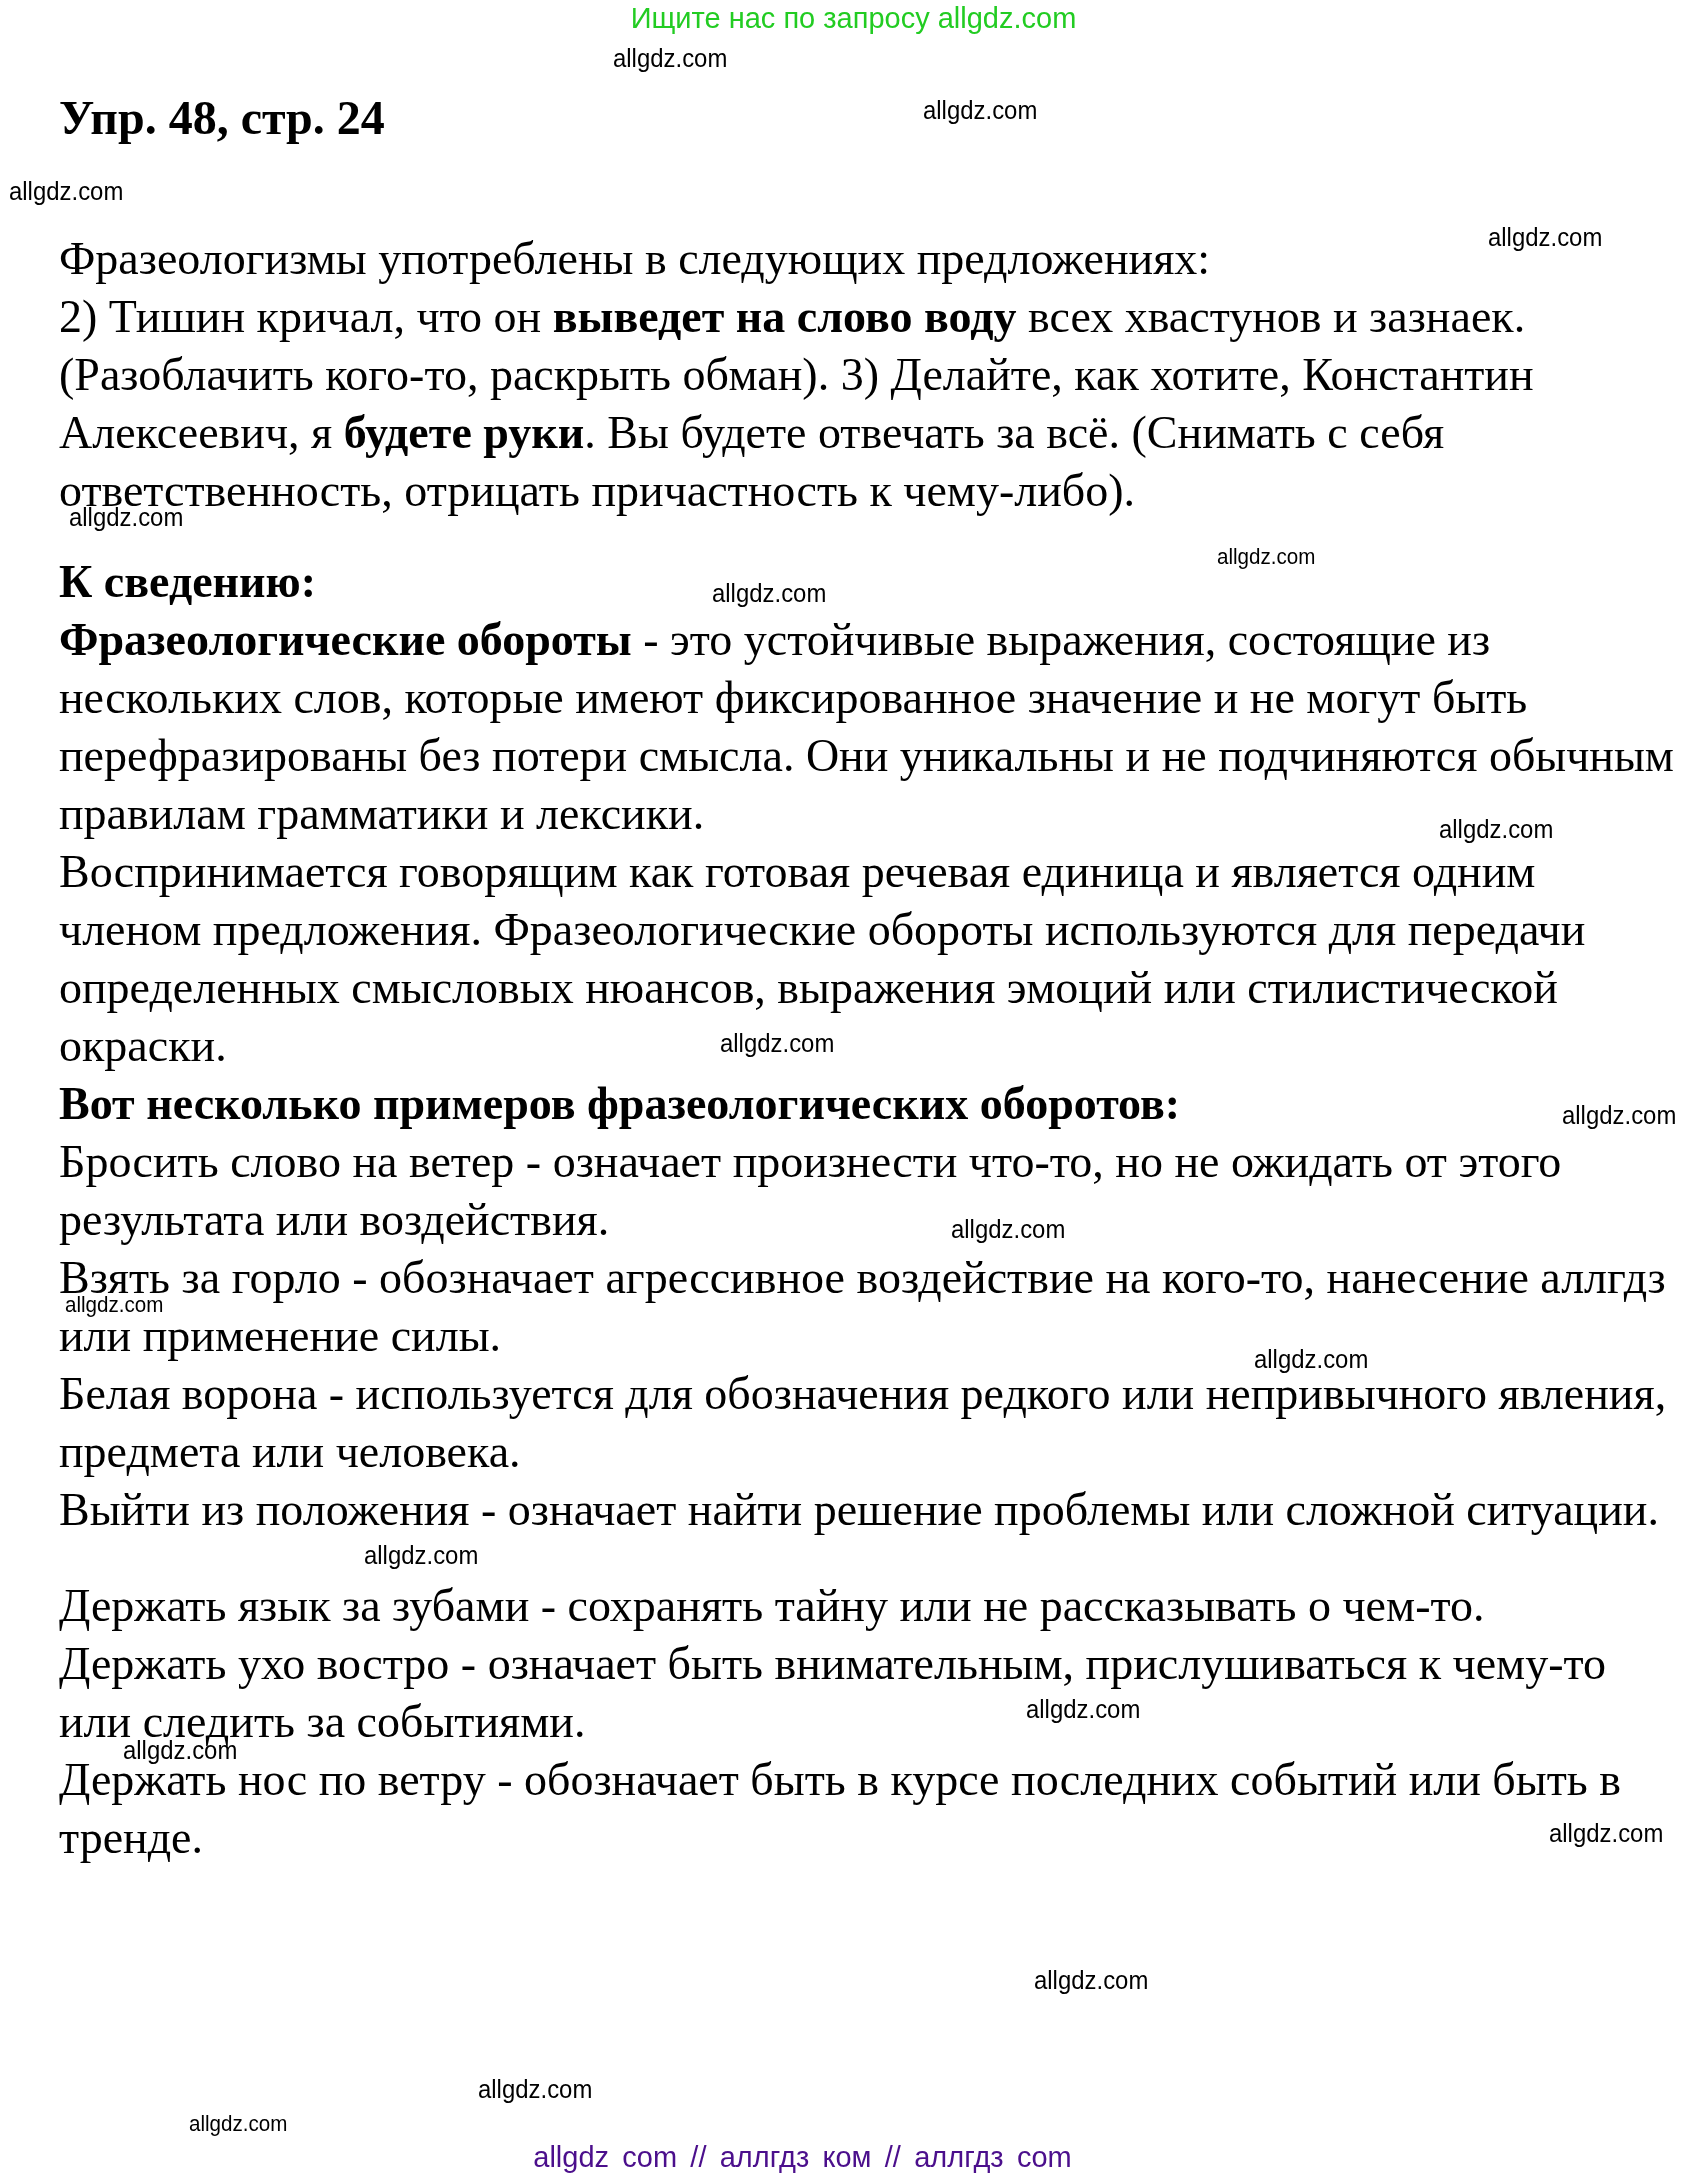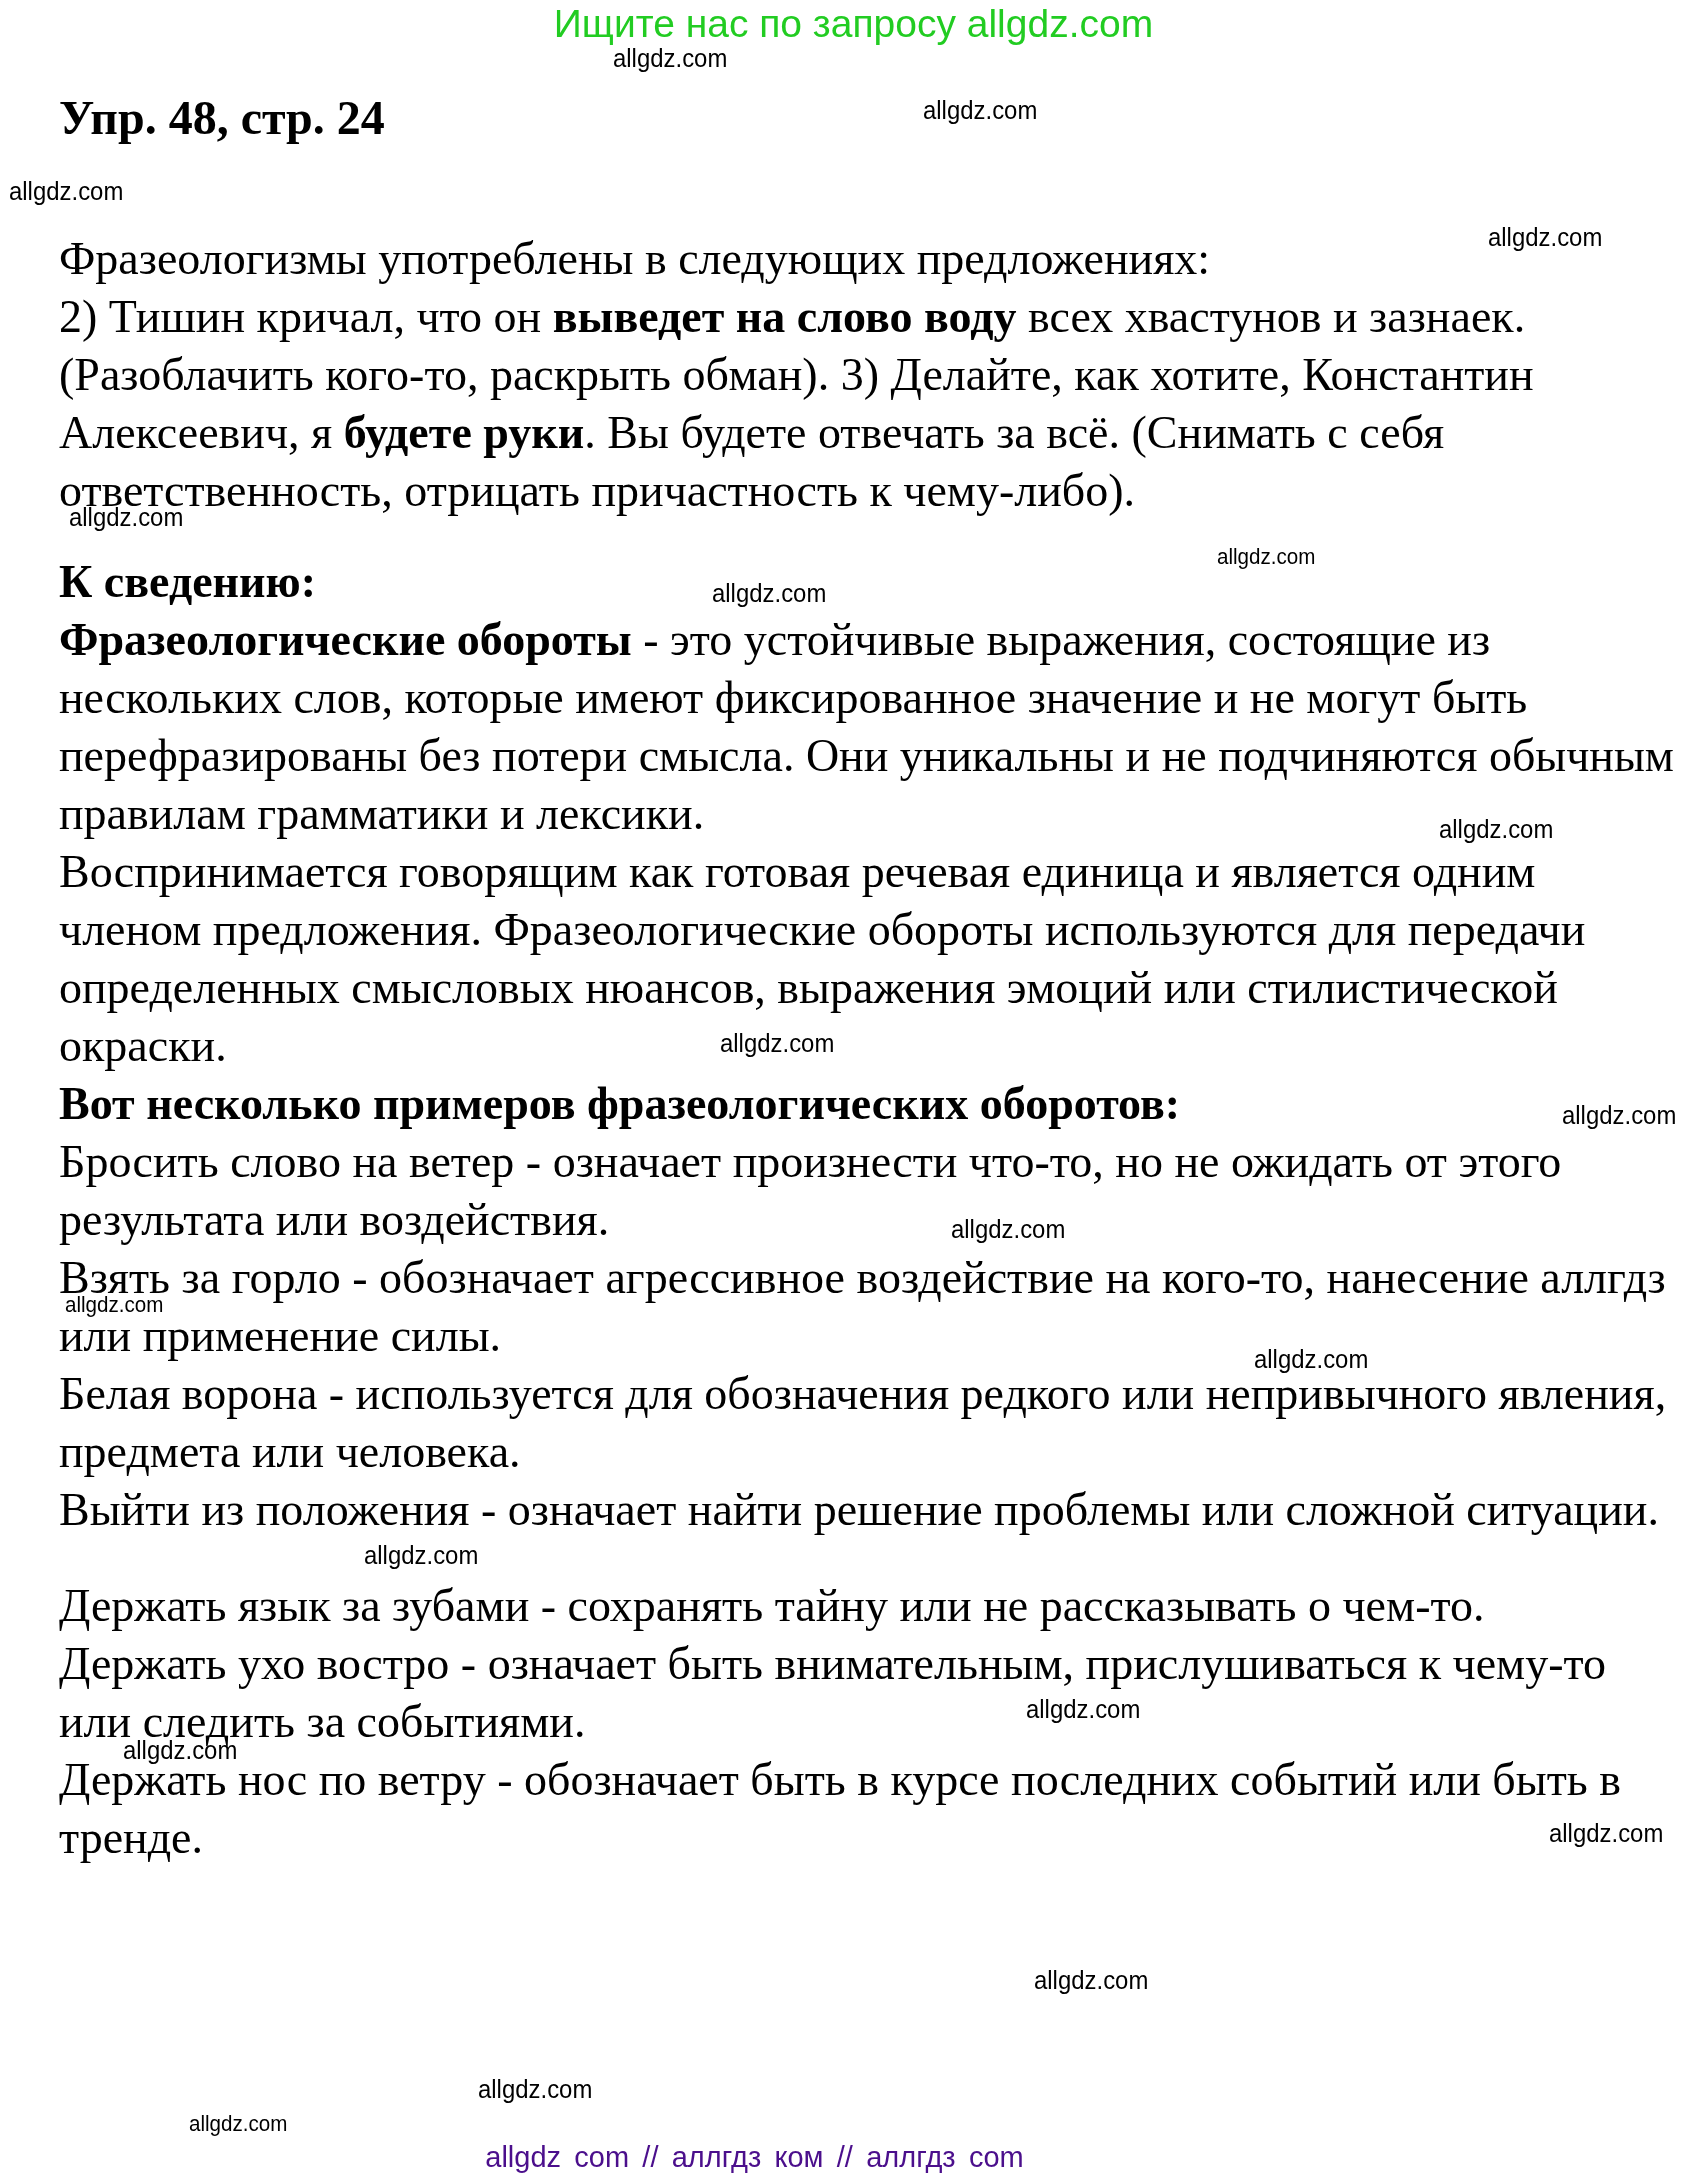--- a/index.html
+++ b/index.html
@@ -1,20 +1,20 @@
 <!DOCTYPE html>
 <html style="font-size:13.8px"><head>
 <meta charset="utf-8">
 <style>
   html, body { margin:0; padding:0; background:#ffffff; }
   body { width:1707px; height:2176px; position:relative; overflow:hidden; }
   .wm { position:absolute; font-family:"Liberation Sans", sans-serif; font-size:26px; color:#000; white-space:nowrap; transform:scaleX(0.92); transform-origin:left top; }
   .wm.small { font-size:22.4px; }
-  .top-banner { position:absolute; top:1.7px; left:0; width:1707px; text-align:center; font-family:"Liberation Sans", sans-serif; font-size:39px; color:#22cc22; }
-  .bottom-banner { position:absolute; top:2141px; left:0; width:1509px; text-align:center; font-family:"Liberation Sans", sans-serif; font-size:29px; color:#4b0f8c; word-spacing:5.2px; }
+  .top-banner { position:absolute; top:1.7px; left:0; width:1707px; text-align:center; font-family:"Liberation Sans", sans-serif; font-size:29px; color:#22cc22; }
+  .bottom-banner { position:absolute; top:2141px; left:0; width:1509px; text-align:center; font-family:"Liberation Sans", sans-serif; font-size:29px; color:#4b0f8c; word-spacing:5.2px;padding-left:48px; }
   .title { position:absolute; left:59px; top:90px; font-family:"Liberation Serif", serif; font-weight:bold; font-size:48px; color:#000; }
   .doc { position:absolute; left:59px; top:205px; width:1618px; font-family:"Liberation Serif", serif; font-size:46px; line-height:58px; color:#000;margin-top:25px; }
   .doc p { margin:0; }
   .doc b { font-weight:bold; }
   .gap { height:33px; }
   .gap2 { height:38px; }
 </style>
 </head>
 <body>
 

